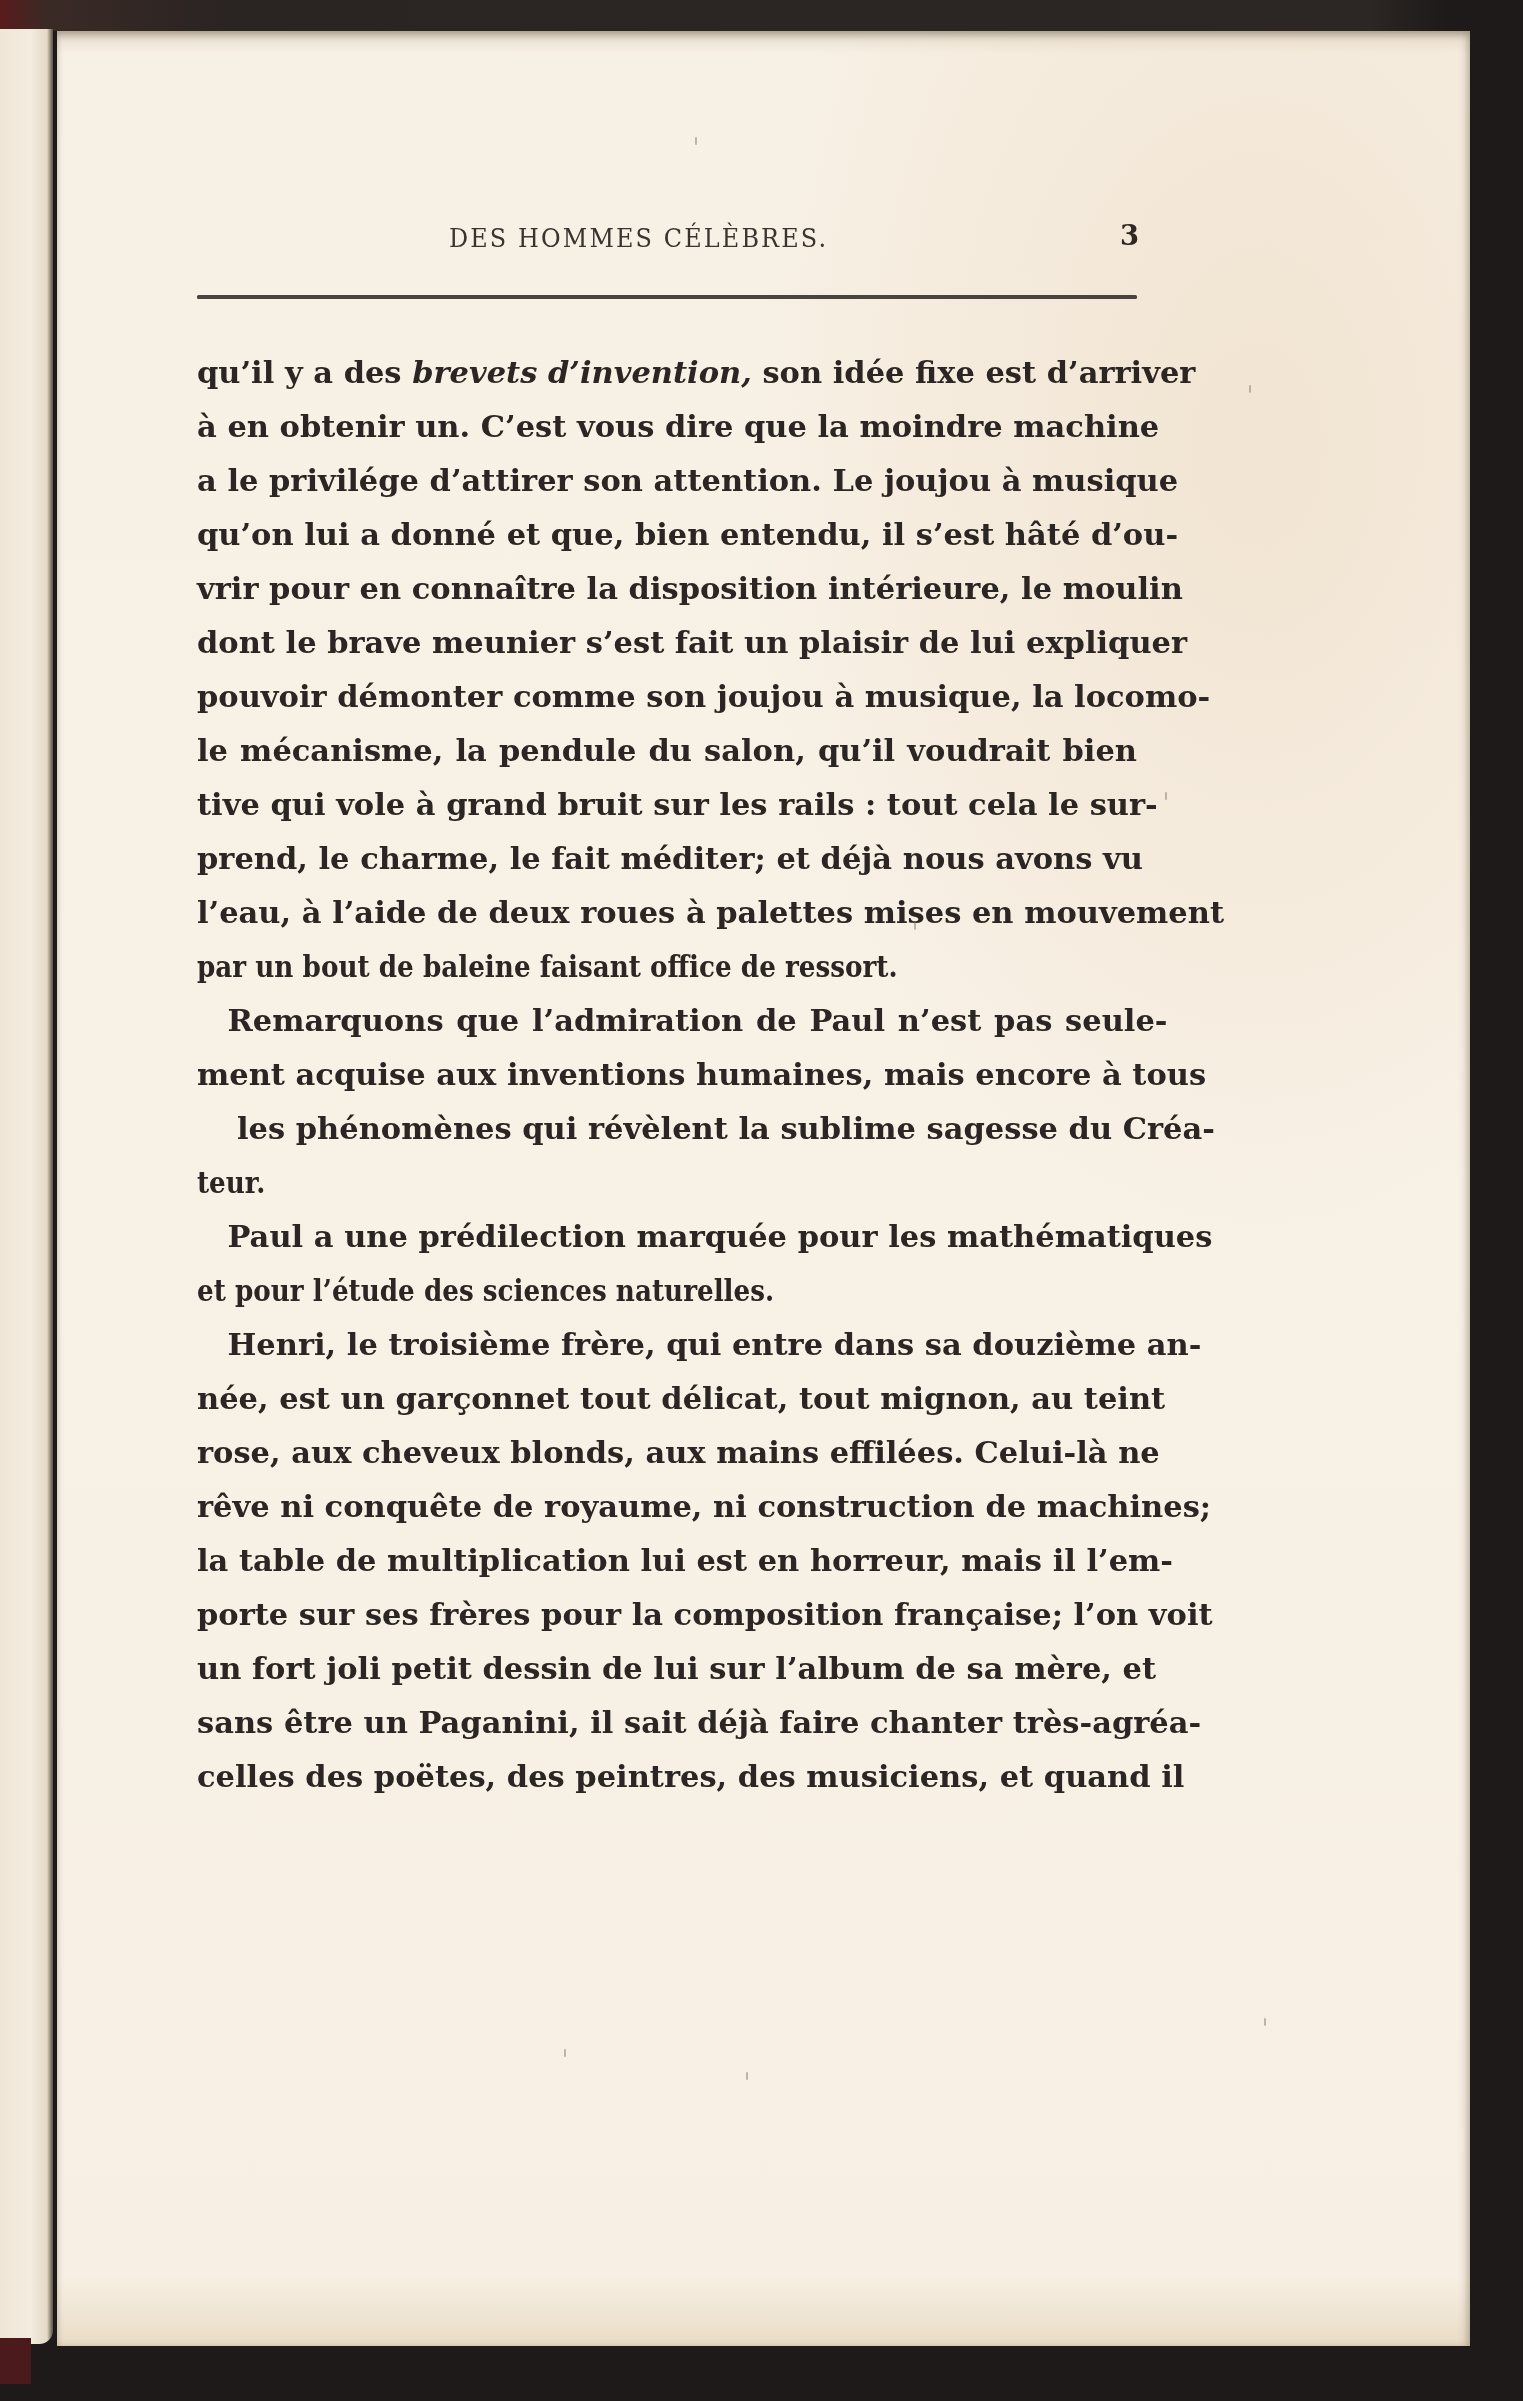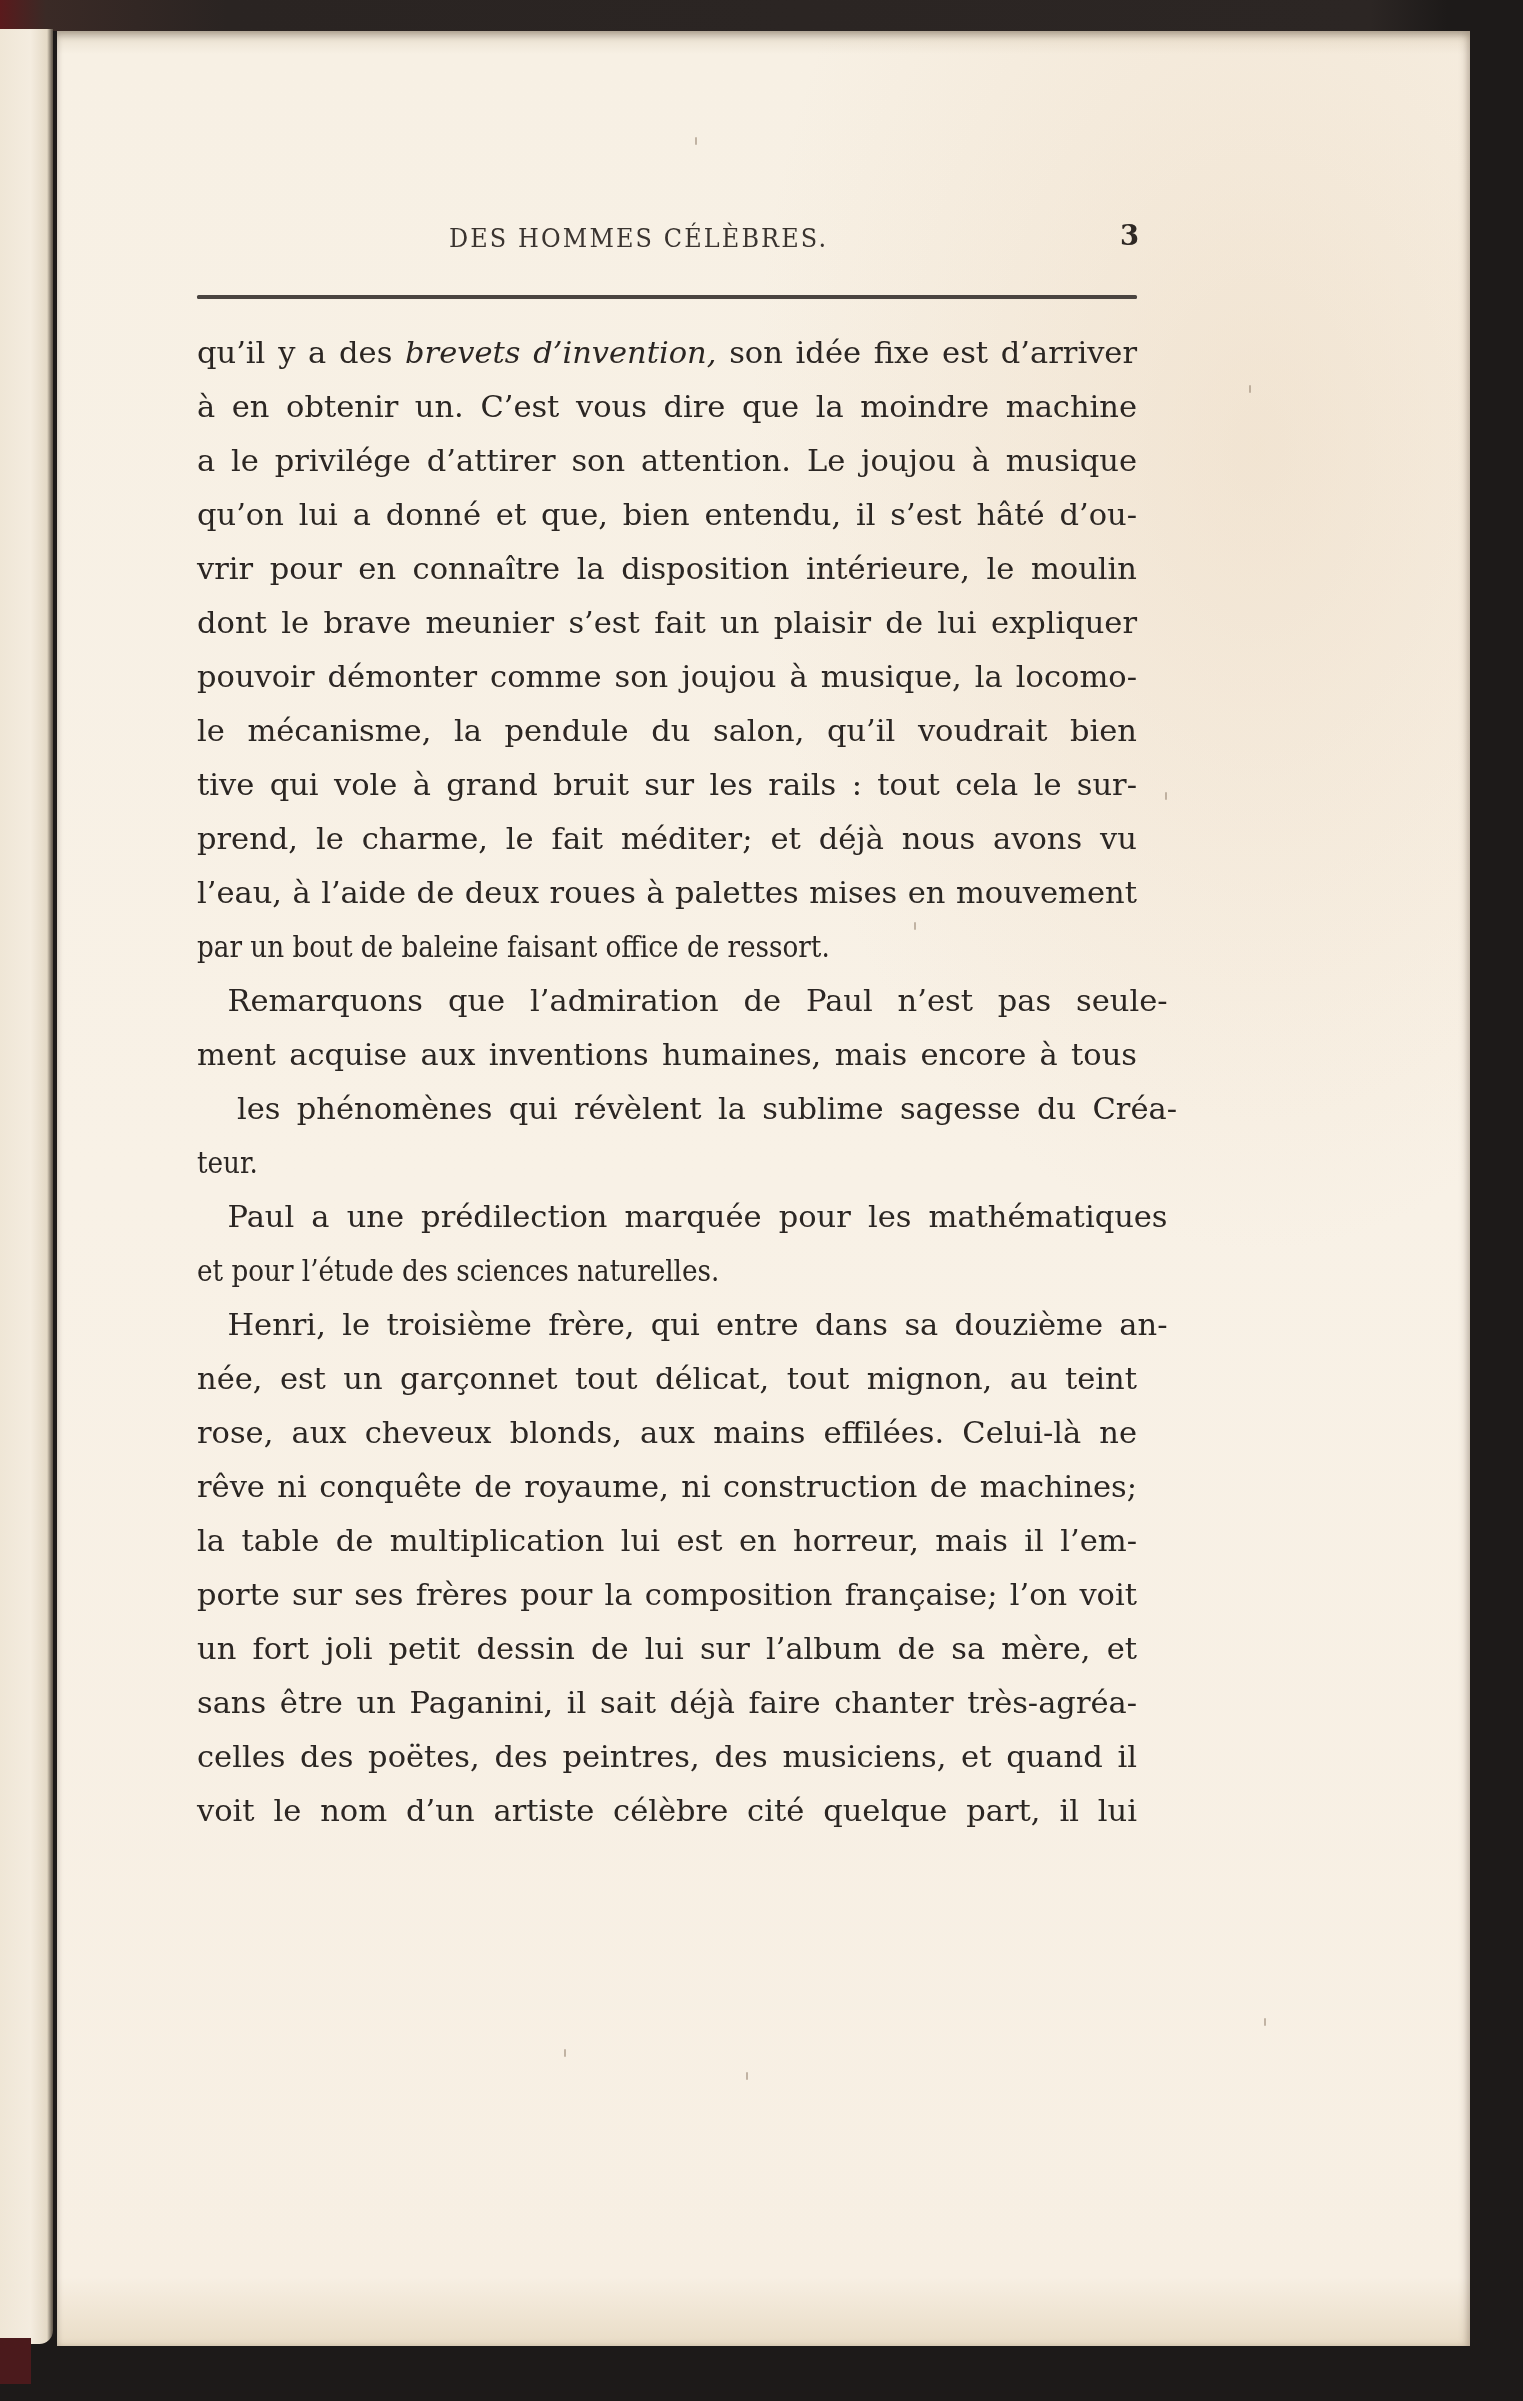--- a/index.html
+++ b/index.html
@@ -38,21 +38,21 @@
     transform:scaleX(0.92); transform-origin:left;
   }
   .page-number {
     position:absolute; left:1120px; top:1.5px; font-size:27.4px; color:#2e2824; font-weight:bold;
   }
   .head-rule {
     position:absolute; left:197px; top:295px; width:940px; height:3.8px;
     background:#4a4440; border-radius:1.5px;
   }
   .text-block {
-    position:absolute; left:197px; top:326px; width:940px;
+    position:absolute; left:197px; top:345px; width:940px;font-weight:bold;
   }
   .line {
     height:54px; line-height:54px; font-size:30.5px; color:#2b2623;
     white-space:nowrap; text-align:justify; text-align-last:justify;
     font-family:"DejaVu Serif", serif;
     transform-origin:left center;
   }
   .line.last { text-align-last:left; }
   .line.indent { padding-left:30.5px; }
   .line span.it { font-style:italic; }
@@ -94,21 +94,20 @@
     <div class="line last" style="display: block; width: 1093px; transform: scaleX(0.86);">et pour l’étude des sciences naturelles.</div>
     <div class="line indent" style="display: block; width: 940px; transform: scaleX(1);">Henri, le troisième frère, qui entre dans sa douzième an-</div>
     <div class="line" style="display: block; width: 940px; transform: scaleX(1);">née, est un garçonnet tout délicat, tout mignon, au teint</div>
     <div class="line" style="display: block; width: 940px; transform: scaleX(1);">rose, aux cheveux blonds, aux mains effilées. Celui-là ne</div>
     <div class="line" style="display: block; width: 940px; transform: scaleX(1);">rêve ni conquête de royaume, ni construction de machines;</div>
     <div class="line" style="display: block; width: 940px; transform: scaleX(1);">la table de multiplication lui est en horreur, mais il l’em-</div>
     <div class="line" style="display: block; width: 940px; transform: scaleX(1);">porte sur ses frères pour la composition française; l’on voit</div>
     <div class="line" style="display: block; width: 940px; transform: scaleX(1);">un fort joli petit dessin de lui sur l’album de sa mère, et</div>
     <div class="line" style="display: block; width: 940px; transform: scaleX(1);">sans être un Paganini, il sait déjà faire chanter très-agréa-</div>
     <div class="line" style="display: block; width: 940px; transform: scaleX(1);">celles des poëtes, des peintres, des musiciens, et quand il</div>
-    <div class="line" style="display: block; width: 940px; transform: scaleX(1);">voit le nom d’un artiste célèbre cité quelque part, il lui</div>
   </div>
 
 <div class="fleck" style="left: 695px; top: 137px;"></div>
 <div class="fleck" style="left: 1249px; top: 385px;"></div>
 <div class="fleck" style="left: 914px; top: 922px;"></div>
 <div class="fleck" style="left: 564px; top: 2049px;"></div>
 <div class="fleck" style="left: 1264px; top: 2018px;"></div>
 <div class="fleck" style="left: 746px; top: 2072px;"></div>
 <div class="fleck" style="left: 1165px; top: 792px;"></div>
 

